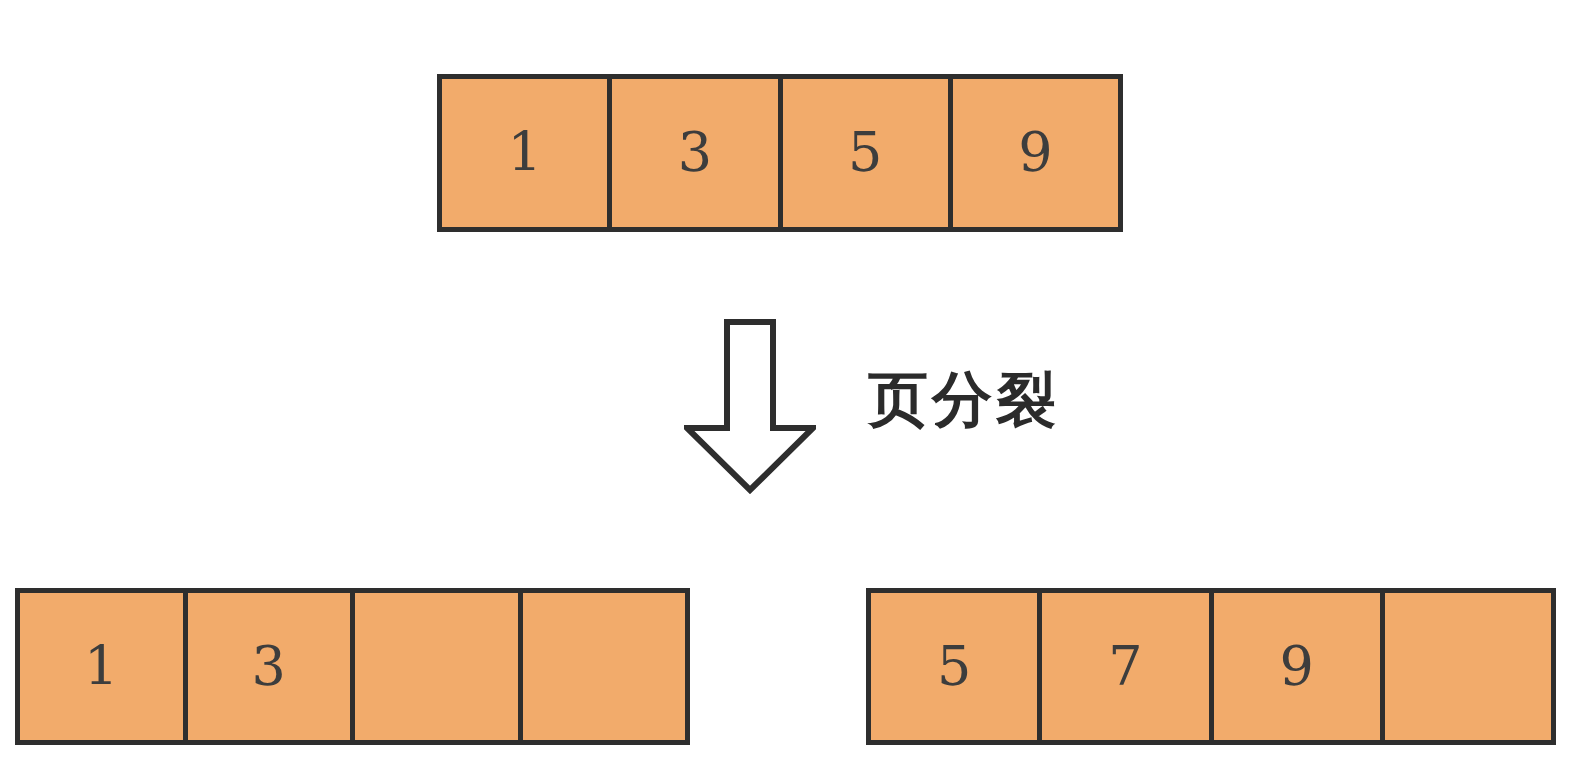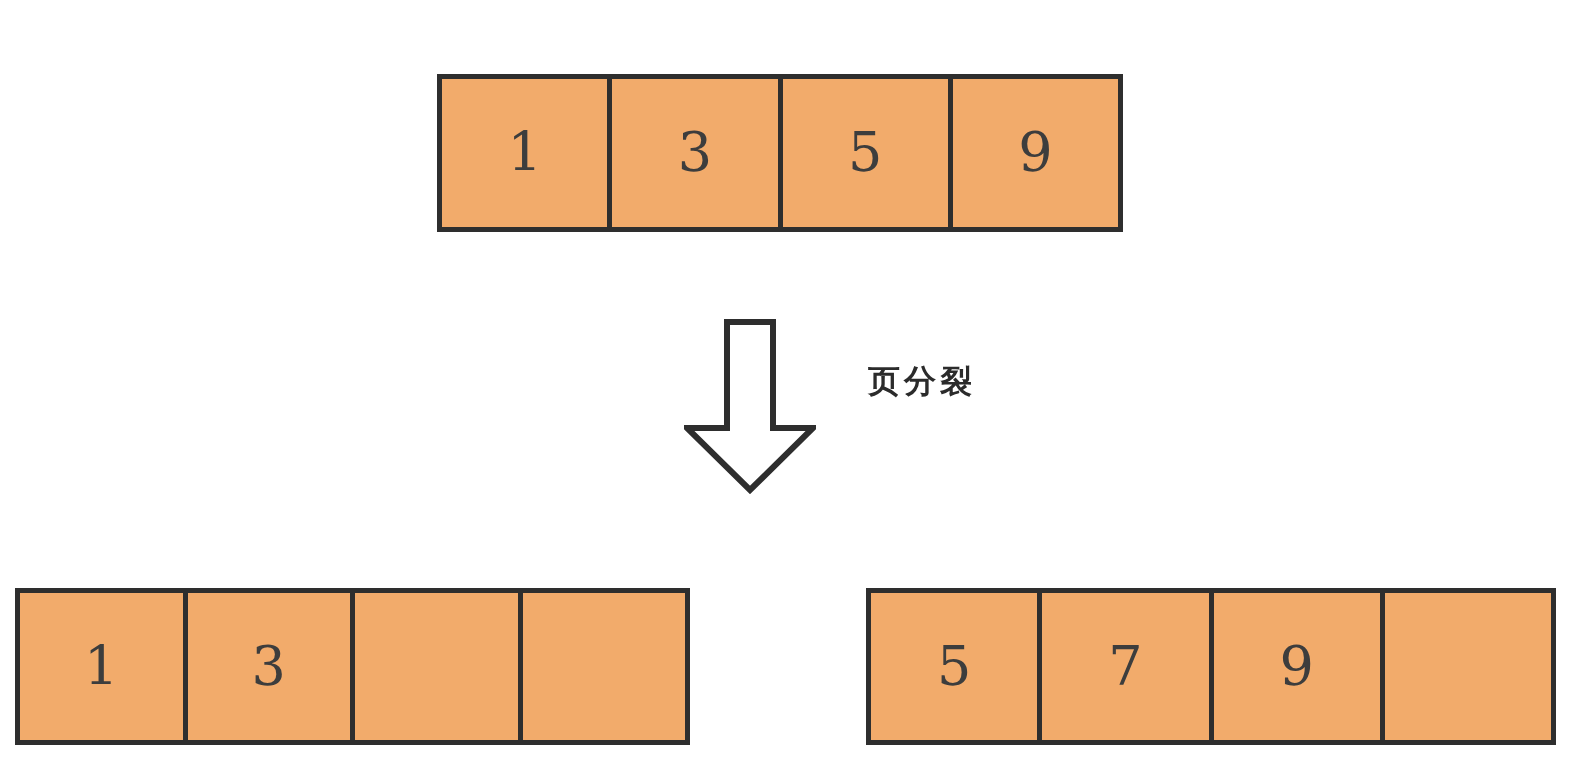--- a/index.html
+++ b/index.html
@@ -39,21 +39,21 @@
   .row-left  {left:15px;  top:588px; width:675px; height:157px;}
   .row-right {left:866px; top:588px; width:690px; height:157px;}
   .arrow-wrap{
     position:absolute;
     left:684px; top:318px;
     width:132px; height:176px;
   }
   .split-label{
     position:absolute;
     left:868px; top:360px;
-    font-size:32px;
+    font-size:60px;
     font-weight:bold;
     color:var(--label-text);
     letter-spacing:4px;
     white-space:nowrap;
   }
 </style>
 </head>
 <body>
 
 <div class="diagram">

